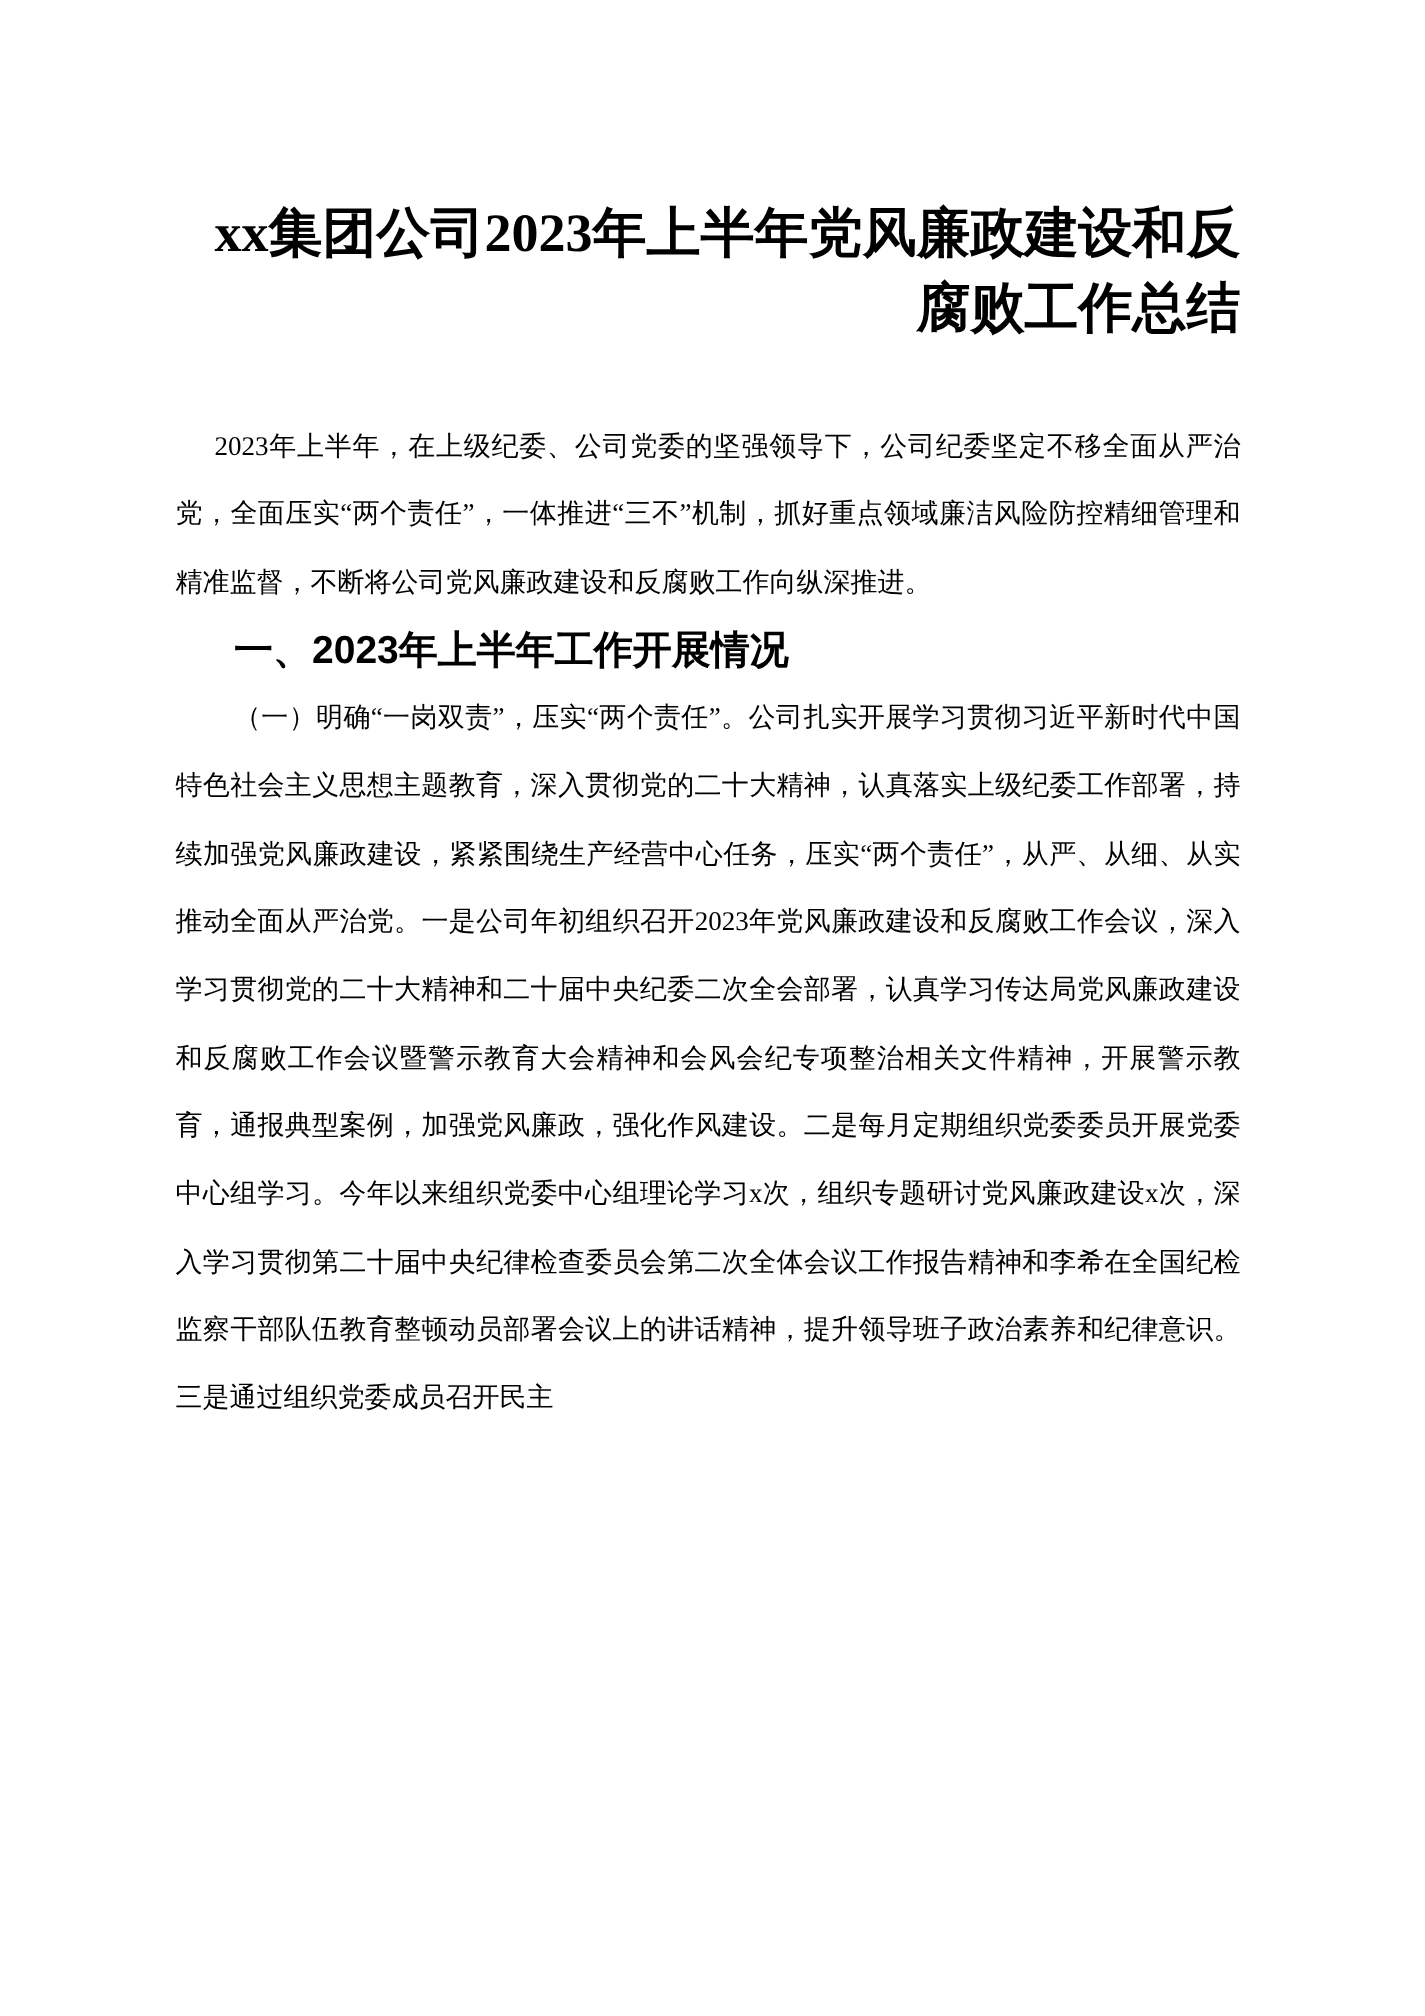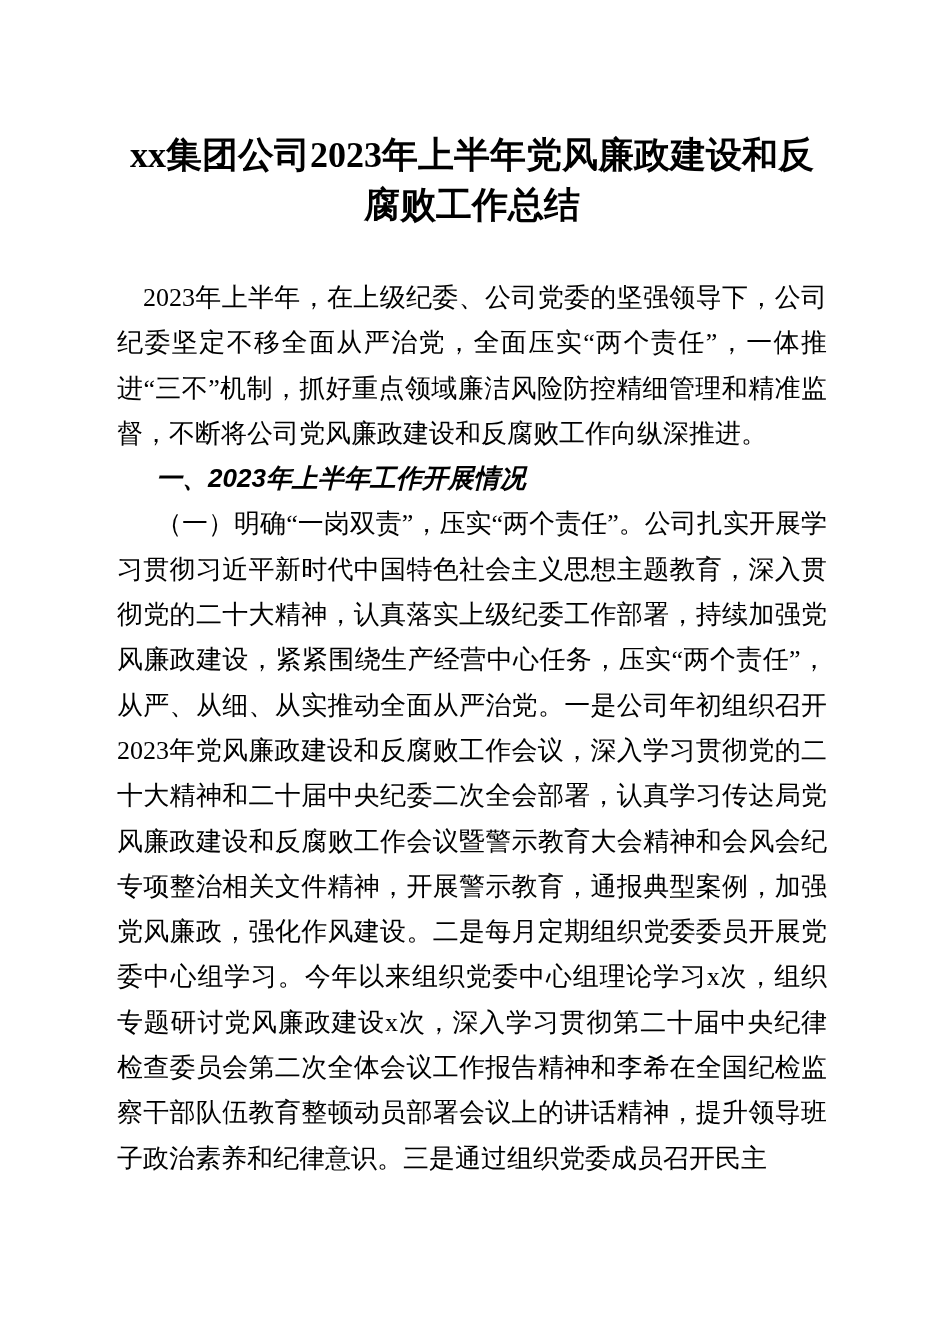--- a/index.html
+++ b/index.html
@@ -17,46 +17,45 @@
     color: #000000;
     overflow: hidden;
     font-family: "Liberation Serif", "DejaVu Serif", serif;
   }
   .doc-title {
     margin: 0;
     padding-top: 130px;
     font-size: 36px;
     line-height: 50px;
     font-weight: 700;
-    text-align: center;
+    text-align: right;
     font-family: "Liberation Serif", "DejaVu Serif", serif;
   }
   .spacer-line {
     height: 45px;
   }
   .para {
     margin: 0;
-    font-size: 26px;
+    font-size: 18px;
     line-height: 45.3px;
     text-align: justify;
     text-justify: inter-character;
     word-break: break-all;
     font-family: "Liberation Serif", "DejaVu Serif", serif;
   }
   .intro-para {
     text-indent: 26px; 
   }
   .section-heading {
     margin: 0;
     font-size: 26px;
     line-height: 45.3px;
     font-weight: 700;
     text-indent: 39px; 
     font-family: "Liberation Sans", "DejaVu Sans", sans-serif;
-    font-style: italic;
   }
   .body-para {
     text-indent: 39px; 
   }
   .kai-lead {
     font-weight: 400;
   }
 </style>
 </head>
 <body>

